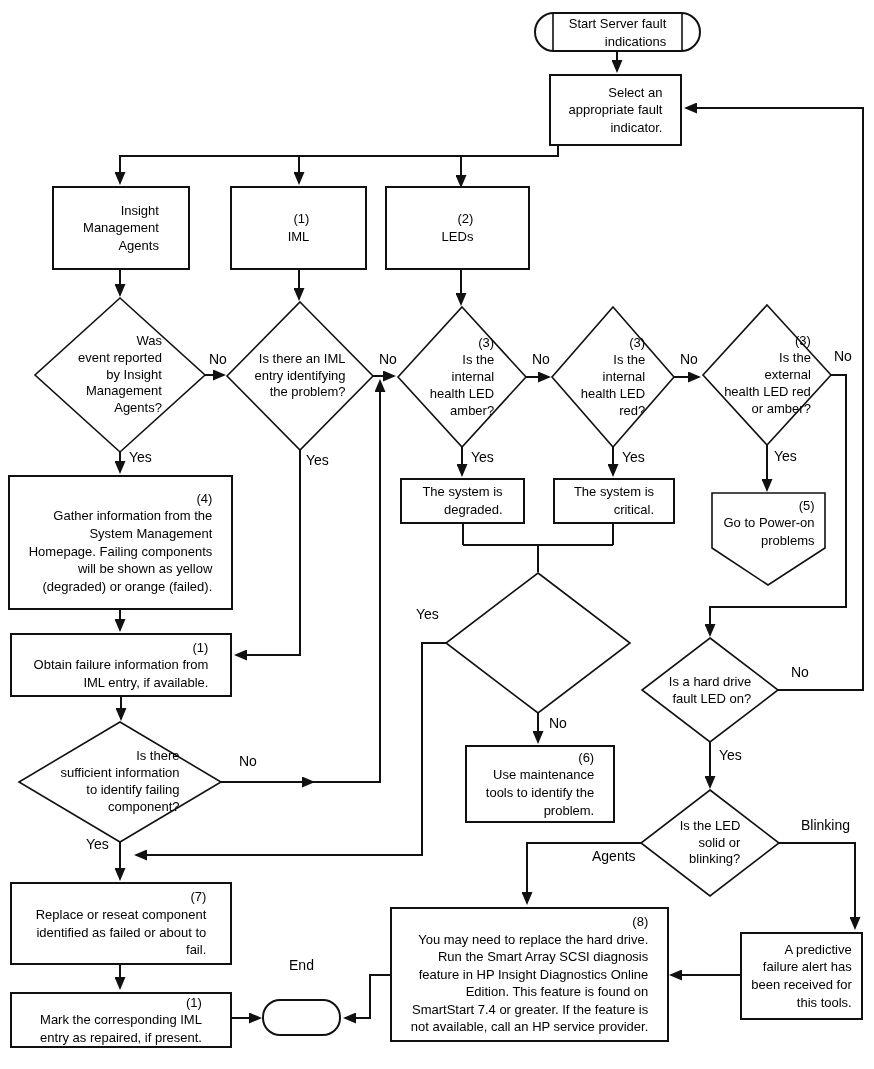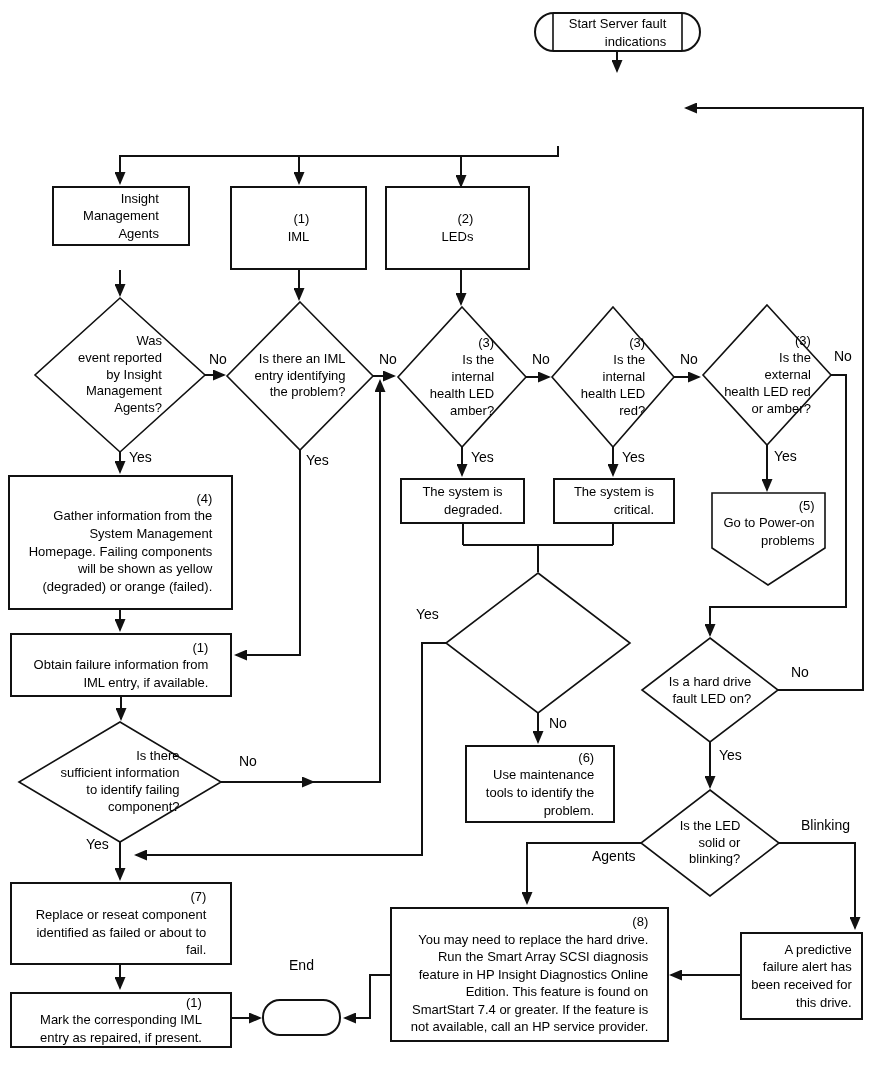--- a/index.html
+++ b/index.html
@@ -75,21 +75,24 @@
       <polygon points="767,305 831,375 767,445 703,375"></polygon>
       <polygon points="712,493 825,493 825,548 768,585 712,548"></polygon>
       <polygon points="120,722 221,782 120,842 19,782"></polygon>
       <polygon points="538,573 630,643 538,713 446,643"></polygon>
       <polygon points="710,638 778,690 710,742 642,690"></polygon>
       <polygon points="710,790 779,843 710,896 641,843"></polygon>
       <rect x="263" y="1000" width="77" height="35" rx="17" ry="17" stroke-width="2"></rect>
     </g>
   </svg>
 
-  <div class="node rect" style="left:52px;top:186px;width:138px;height:60px;">Insight
+  <div class="node rect" style="left:549px;top:74px;width:133px;height:72px;">Select an
+appropriate fault
+indicator.</div>
+  <div class="node rect" style="left:52px;top:186px;width:138px;height:84px;">Insight
 Management
 Agents</div>
   <div class="node rect" style="left:230px;top:186px;width:137px;height:84px;">(1)
 IML</div>
   <div class="node rect" style="left:385px;top:186px;width:145px;height:84px;">(2)
 LEDs</div>
   <div class="node rect" style="left:8px;top:475px;width:225px;height:135px;">(4)
 Gather information from the
 System Management
 Homepage. Failing components
@@ -116,21 +119,21 @@
   <div class="node rect tight" style="left:390px;top:907px;width:279px;height:135px;">(8)
 You may need to replace the hard drive.
 Run the Smart Array SCSI diagnosis
 feature in HP Insight Diagnostics Online
 Edition. This feature is found on
 SmartStart 7.4 or greater. If the feature is
 not available, call an HP service provider.</div>
   <div class="node rect" style="left:740px;top:932px;width:123px;height:88px;">A predictive
 failure alert has
 been received for
-this drive.</div>
+this tools.</div>
 
   <div class="node overlay" style="left:540px;top:16px;width:155px;height:34px;">Start Server fault
 indications</div>
   <div class="node overlay" style="left:263px;top:948px;width:77px;height:35px;font-size:14px;">End</div>
   <div class="node overlay" style="left:714px;top:496px;width:110px;height:54px;">(5)
 Go to Power-on
 problems</div>
   <div class="node overlay" style="left:50px;top:310px;width:140px;height:130px;line-height:1.3;">Was
 event reported
 by Insight

